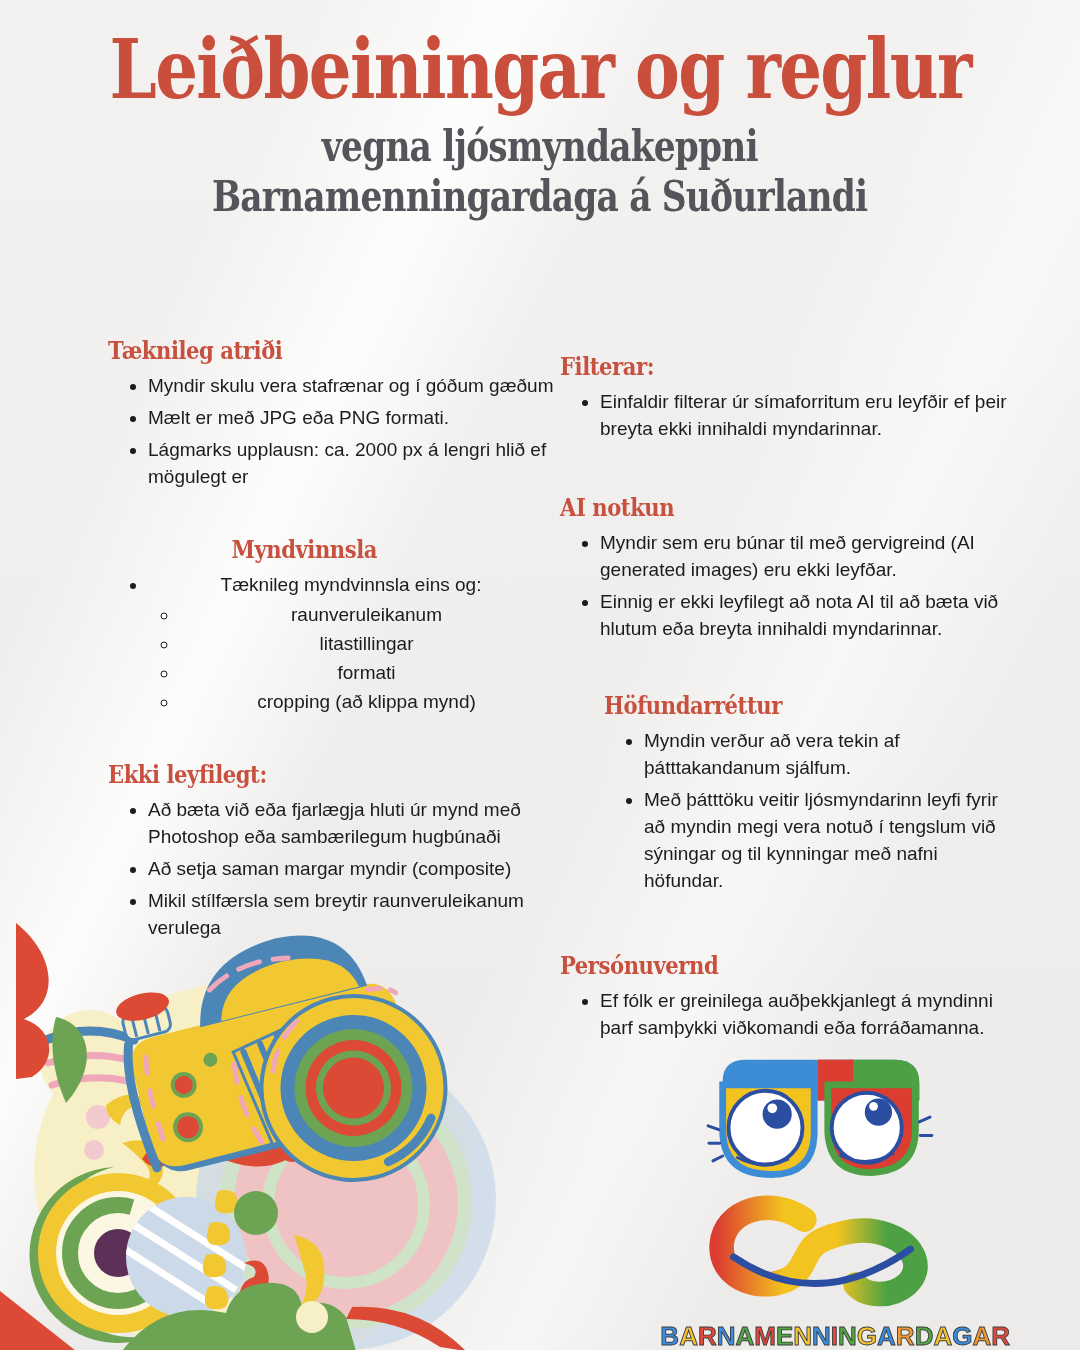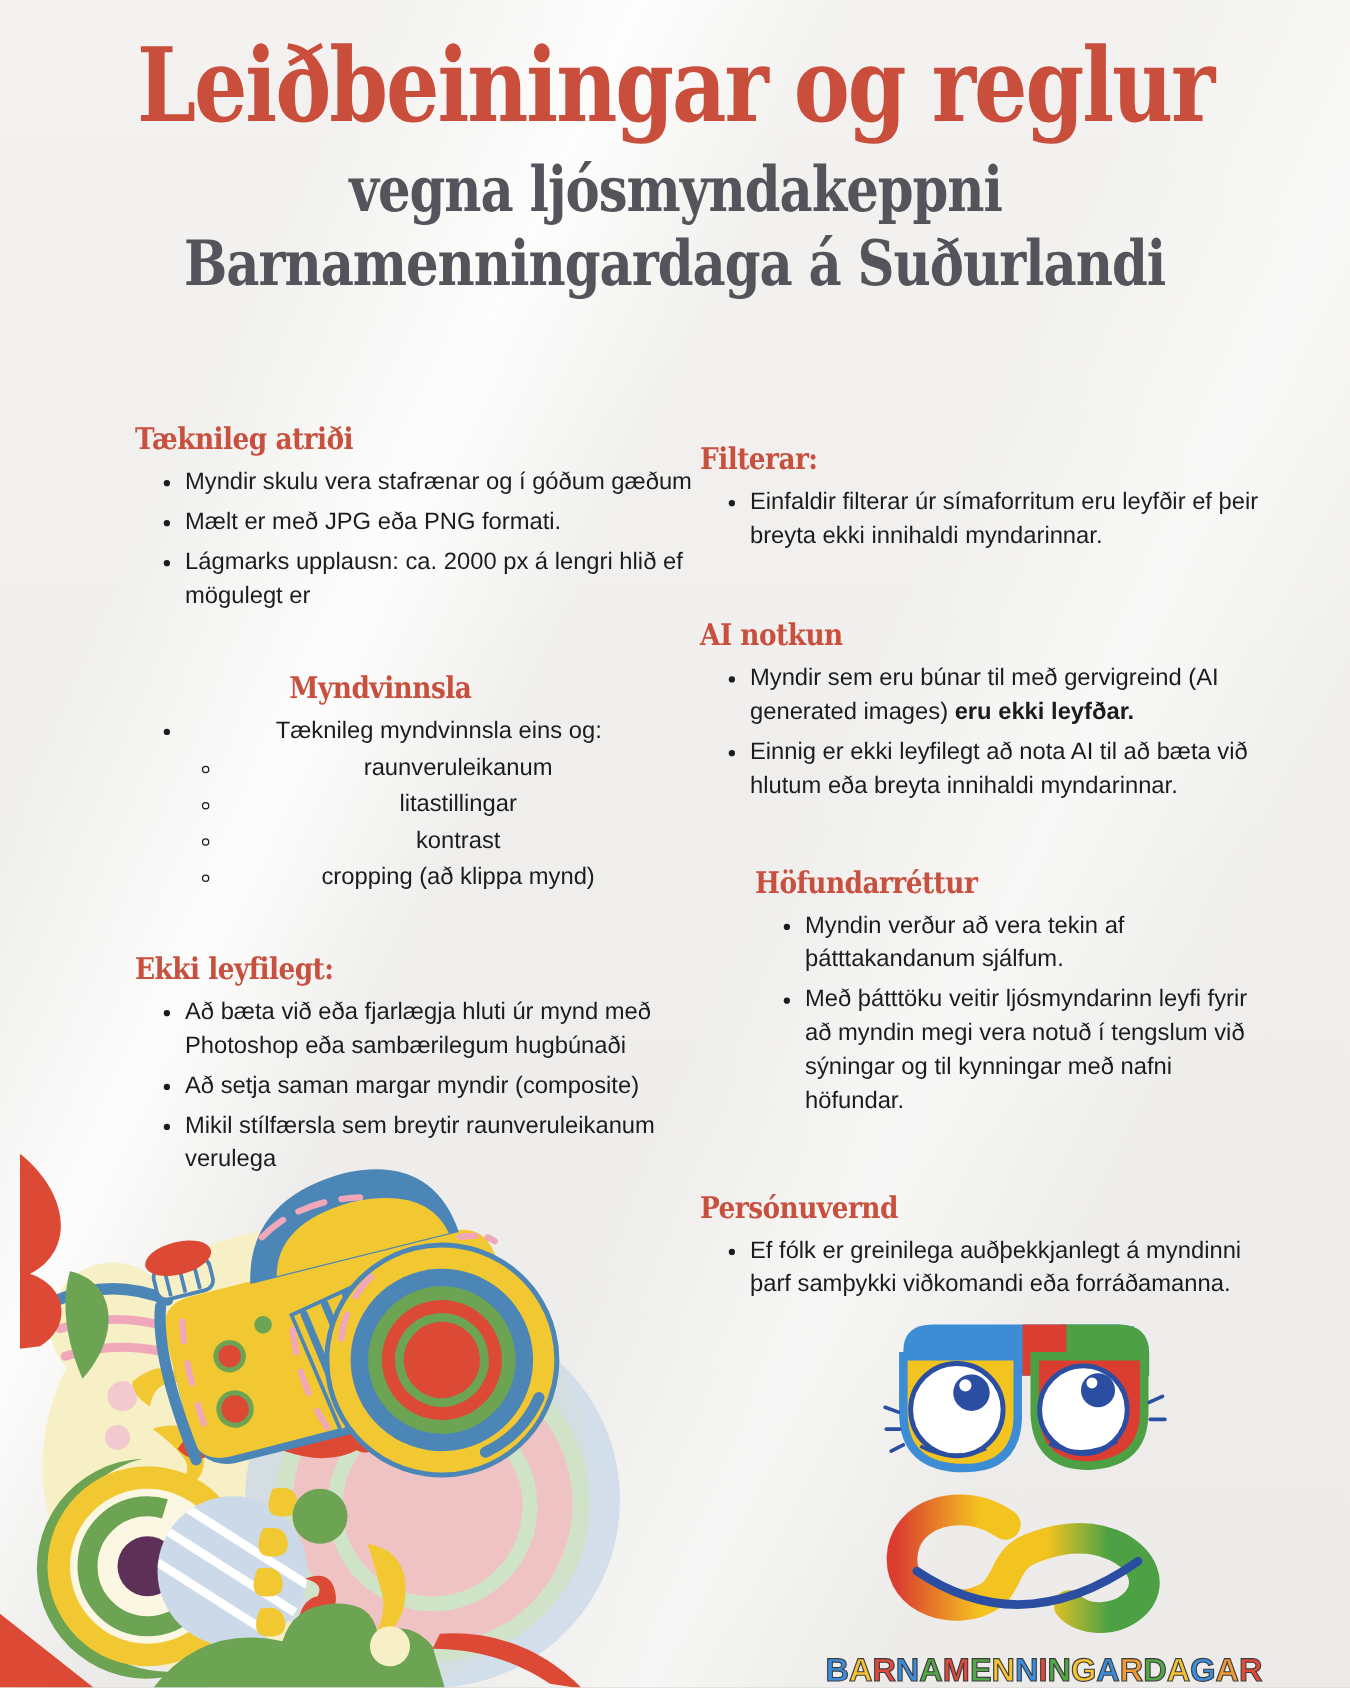--- a/index.html
+++ b/index.html
@@ -11,35 +11,35 @@
     font-family:"Liberation Sans",sans-serif;
     color:#1c1c1c;
     background:
       linear-gradient(115deg, rgba(255,255,255,0) 18%, rgba(255,255,255,.85) 30%, rgba(255,255,255,0) 40%, rgba(255,255,255,0) 55%, rgba(255,255,255,.55) 67%, rgba(255,255,255,0) 78%),
       linear-gradient(#f3f2f0,#ecebe9);
   }
   .display{font-family:"DejaVu Serif","Liberation Serif",serif;font-weight:700;}
   .squeeze{display:inline-block;transform:scaleX(.82);transform-origin:center;}
   .title-wrap{position:absolute;top:28px;left:0;width:100%;text-align:center;}
   .title{font-size:82px;line-height:1.0;color:#c94e3c;letter-spacing:-2px;margin:0;}
-  .subtitle{font-size:50px;line-height:1.18;color:#54555a;letter-spacing:-1px;margin:12px 0 0 0;text-align:center;}
+  .subtitle{font-size:42px;line-height:1.18;color:#54555a;letter-spacing:-1px;margin:12px 0 0 0;text-align:center;}
   .col{position:absolute;}
   .col-left{left:108px;top:336px;width:446px;}
   .col-right{left:560px;top:352px;width:458px;}
   .section h3{
     font-family:"DejaVu Serif","Liberation Serif",serif;
     font-weight:700;
     font-size:24px;color:#c8503f;margin:0;letter-spacing:-.5px;
     transform:scaleX(.88);transform-origin:left;
   }
   .section ul{margin:8px 0 0 0;padding-left:40px;}
   .section li{font-size:19px;line-height:1.42;margin:0 0 5px 0;}
   .section ul ul{list-style:circle;padding-left:31px;margin-top:3px;}
   .section ul ul li{margin-bottom:2px;}
-  .b{font-weight:700;}
+  .b{font-weight:400;}
   .mtA{margin-top:44px;text-align:center;} .mtB{margin-top:44px;}
   .mtC{margin-top:50px;} .mtD{margin-top:48px;margin-left:44px;} .mtE{margin-top:56px;}
   .camera-wrap{position:absolute;left:-6px;top:905px;width:528px;height:448px;}
   .logo-wrap{position:absolute;left:630px;top:1046px;width:380px;text-align:right;}
   .logo-wrap svg{display:block;margin:0 auto;}
   .logo-line{
     font-weight:700;line-height:1.12;letter-spacing:0px;
     -webkit-text-stroke:.9px #3c3c3c;
   }
   .logo-line1{font-size:26px;margin-top:8px;}
@@ -67,21 +67,21 @@
         <li>Lágmarks upplausn: ca. 2000 px á lengri hlið ef mögulegt er</li>
       </ul>
     </div>
     <div class="section mtA">
       <h3>Myndvinnsla</h3>
       <ul>
         <li><span>Tæknileg myndvinnsla eins og:</span>
           <ul>
             <li>raunveruleikanum</li>
             <li>litastillingar</li>
-            <li>kontrast</li>
+            <li>formati</li>
             <li>cropping (að klippa mynd)</li>
           </ul>
         </li>
       </ul>
     </div>
     <div class="section mtB">
       <h3>Ekki leyfilegt:</h3>
       <ul>
         <li>Að bæta við eða fjarlægja hluti úr mynd með Photoshop eða sambærilegum hugbúnaði</li>
         <li>Að setja saman margar myndir (composite)</li>

